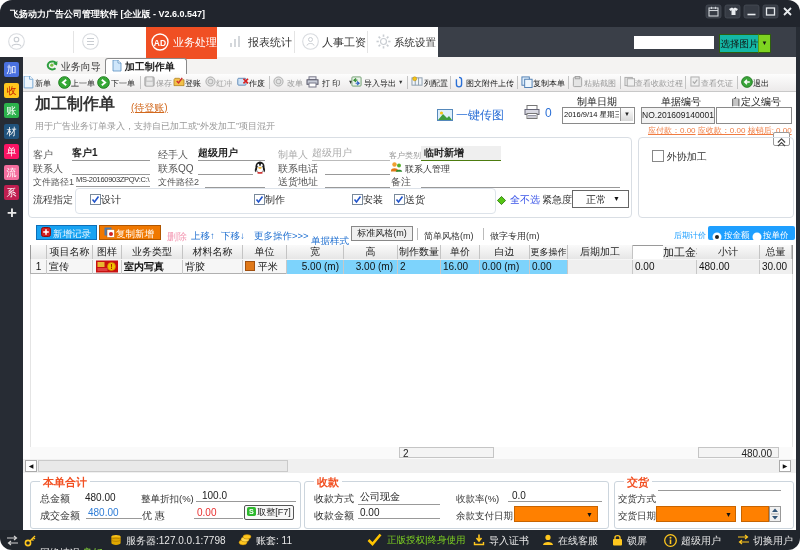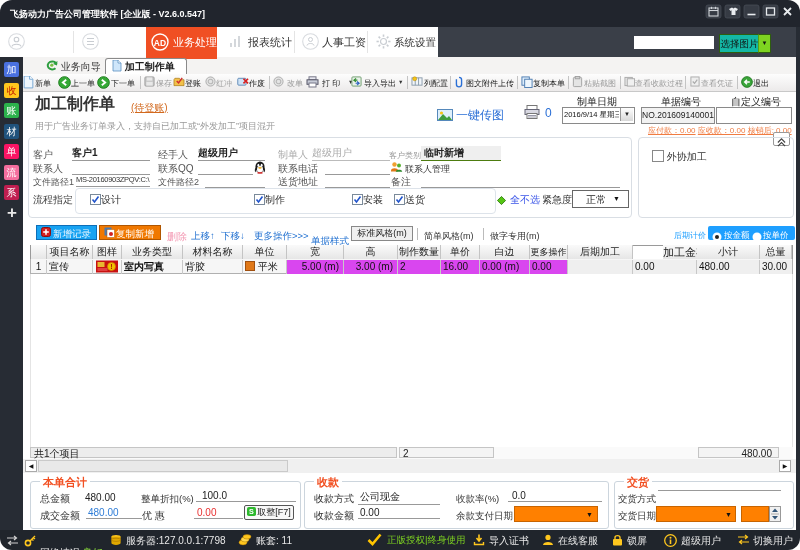--- a/index.html
+++ b/index.html
@@ -383,21 +383,21 @@
 <div class="ab" style="left:752px;top:228px;"><svg width="10" height="10" viewBox="0 0 10 10">
           <circle cx="5" cy="5" r="4.5" fill="#fff"></circle>
         </svg></div>
 <div class="ab" style="left:763px;top:230px;font-size:8.5px;color:#fff;">按单价</div>
 </div>
 
 <div id="grid">
 <style>
 .gh{position:absolute;top:245px;height:14px;background:linear-gradient(#fafafa,#e6e6e6);border-right:1px solid #c4c4c4;box-sizing:border-box;font-size:10px;color:#222;text-align:center;line-height:14px;overflow:hidden;white-space:nowrap;}
 .gc{position:absolute;top:260px;height:14px;border-right:1px solid #c8c8c8;box-sizing:border-box;font-size:10px;color:#111;line-height:13px;overflow:hidden;white-space:nowrap;padding-left:2px;}
-.gy{background:#d946ef;}
+.gy{background:#7dd3fc;}
 .gg{background:#efefef;}
 </style>
 <div class="ab" style="left:30px;top:245px;width:763px;height:15px;border:1px solid #9a9a9a;box-sizing:border-box;"></div>
 <div class="gh" style="left:31px;width:16px;"></div>
 <div class="gh" style="left:47px;width:46px;">项目名称</div>
 <div class="gh" style="left:93px;width:29px;">图样</div>
 <div class="gh" style="left:122px;width:61px;">业务类型</div>
 <div class="gh" style="left:183px;width:60px;">材料名称</div>
 <div class="gh" style="left:243px;width:44px;">单位</div>
 <div class="gh" style="left:287px;width:57px;">宽</div>
@@ -433,21 +433,20 @@
 <div class="gc gg" style="left:568px;width:65px;"></div>
 <div class="gc gg" style="left:633px;width:64px;">0.00</div>
 <div class="gc gg" style="left:697px;width:63px;">480.00</div>
 <div class="gc gg" style="left:760px;width:32px;border-right:none;">30.00</div>
 
 <div class="ab" style="left:30px;top:274px;width:1px;height:173px;background:#e4e4e4;"></div>
 <div class="ab" style="left:792px;top:274px;width:1px;height:173px;background:#e4e4e4;"></div>
 </div>
 
 <div class="ab" style="left:30px;top:447px;width:763px;height:12px;background:#fafafa;border-bottom:1px solid #cfcfcf;"></div>
-<div class="ab" style="left:30px;top:447px;width:367px;height:11px;background:#ededed;border:1px solid #c5c5c5;font-size:10px;color:#222;line-height:11px;padding-left:3px;box-sizing:border-box;">共1个项目</div>
 <div class="ab" style="left:399px;top:447px;width:95px;height:11px;background:#f4f4f4;border:1px solid #c5c5c5;font-size:10px;color:#222;line-height:11px;padding-left:3px;box-sizing:border-box;">2</div>
 <div class="ab" style="left:698px;top:447px;width:81px;height:11px;background:#f4f4f4;border:1px solid #c5c5c5;font-size:10px;color:#222;line-height:11px;text-align:right;padding-right:6px;box-sizing:border-box;">480.00</div>
 
 <div class="ab" style="left:23px;top:459px;width:773px;height:14px;background:#f0f0f0;"></div>
 <div class="ab" style="left:25px;top:460px;width:12px;height:12px;background:#fff;border:1px solid #aaa;box-sizing:border-box;text-align:center;font-size:6px;line-height:11px;color:#111;">◀</div>
 <div class="ab" style="left:38px;top:460px;width:250px;height:12px;background:#e9e9e9;border:1px solid #cacaca;box-sizing:border-box;"></div>
 <div class="ab" style="left:779px;top:460px;width:12px;height:12px;background:#fff;border:1px solid #aaa;box-sizing:border-box;text-align:center;font-size:6px;line-height:11px;color:#111;">▶</div>
 
 <div id="bottom" style="font-size:10px;">
 

